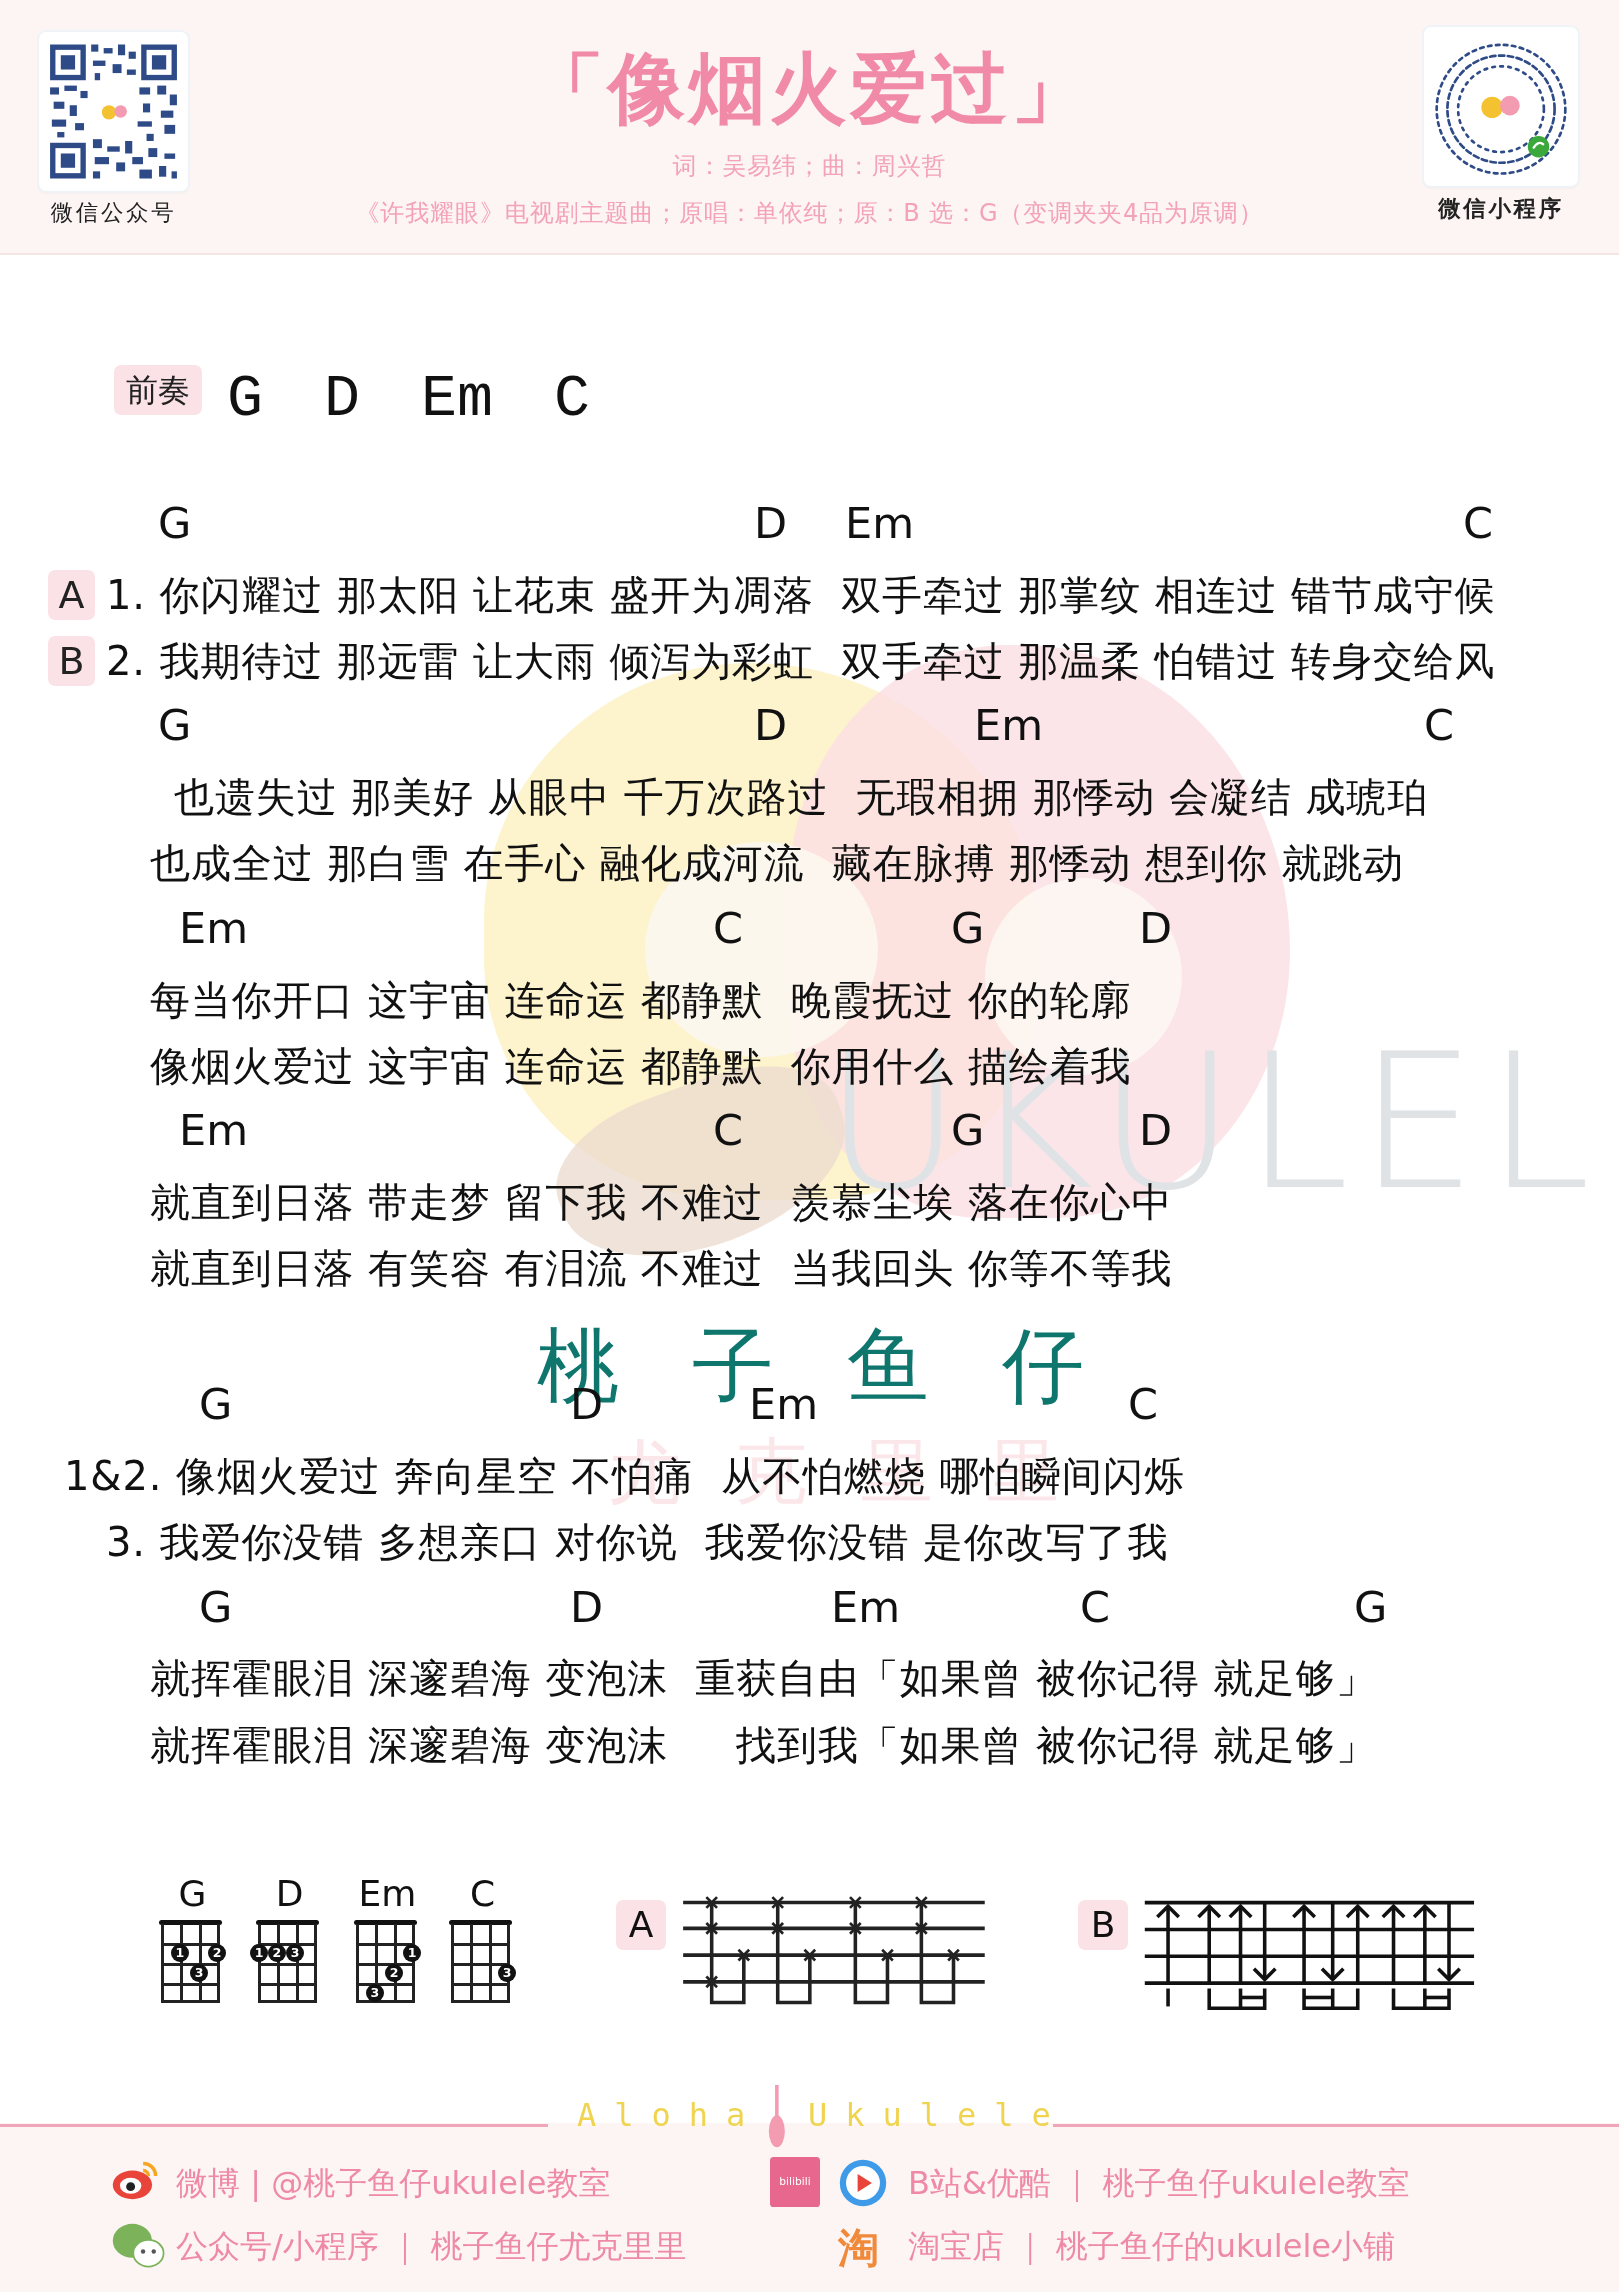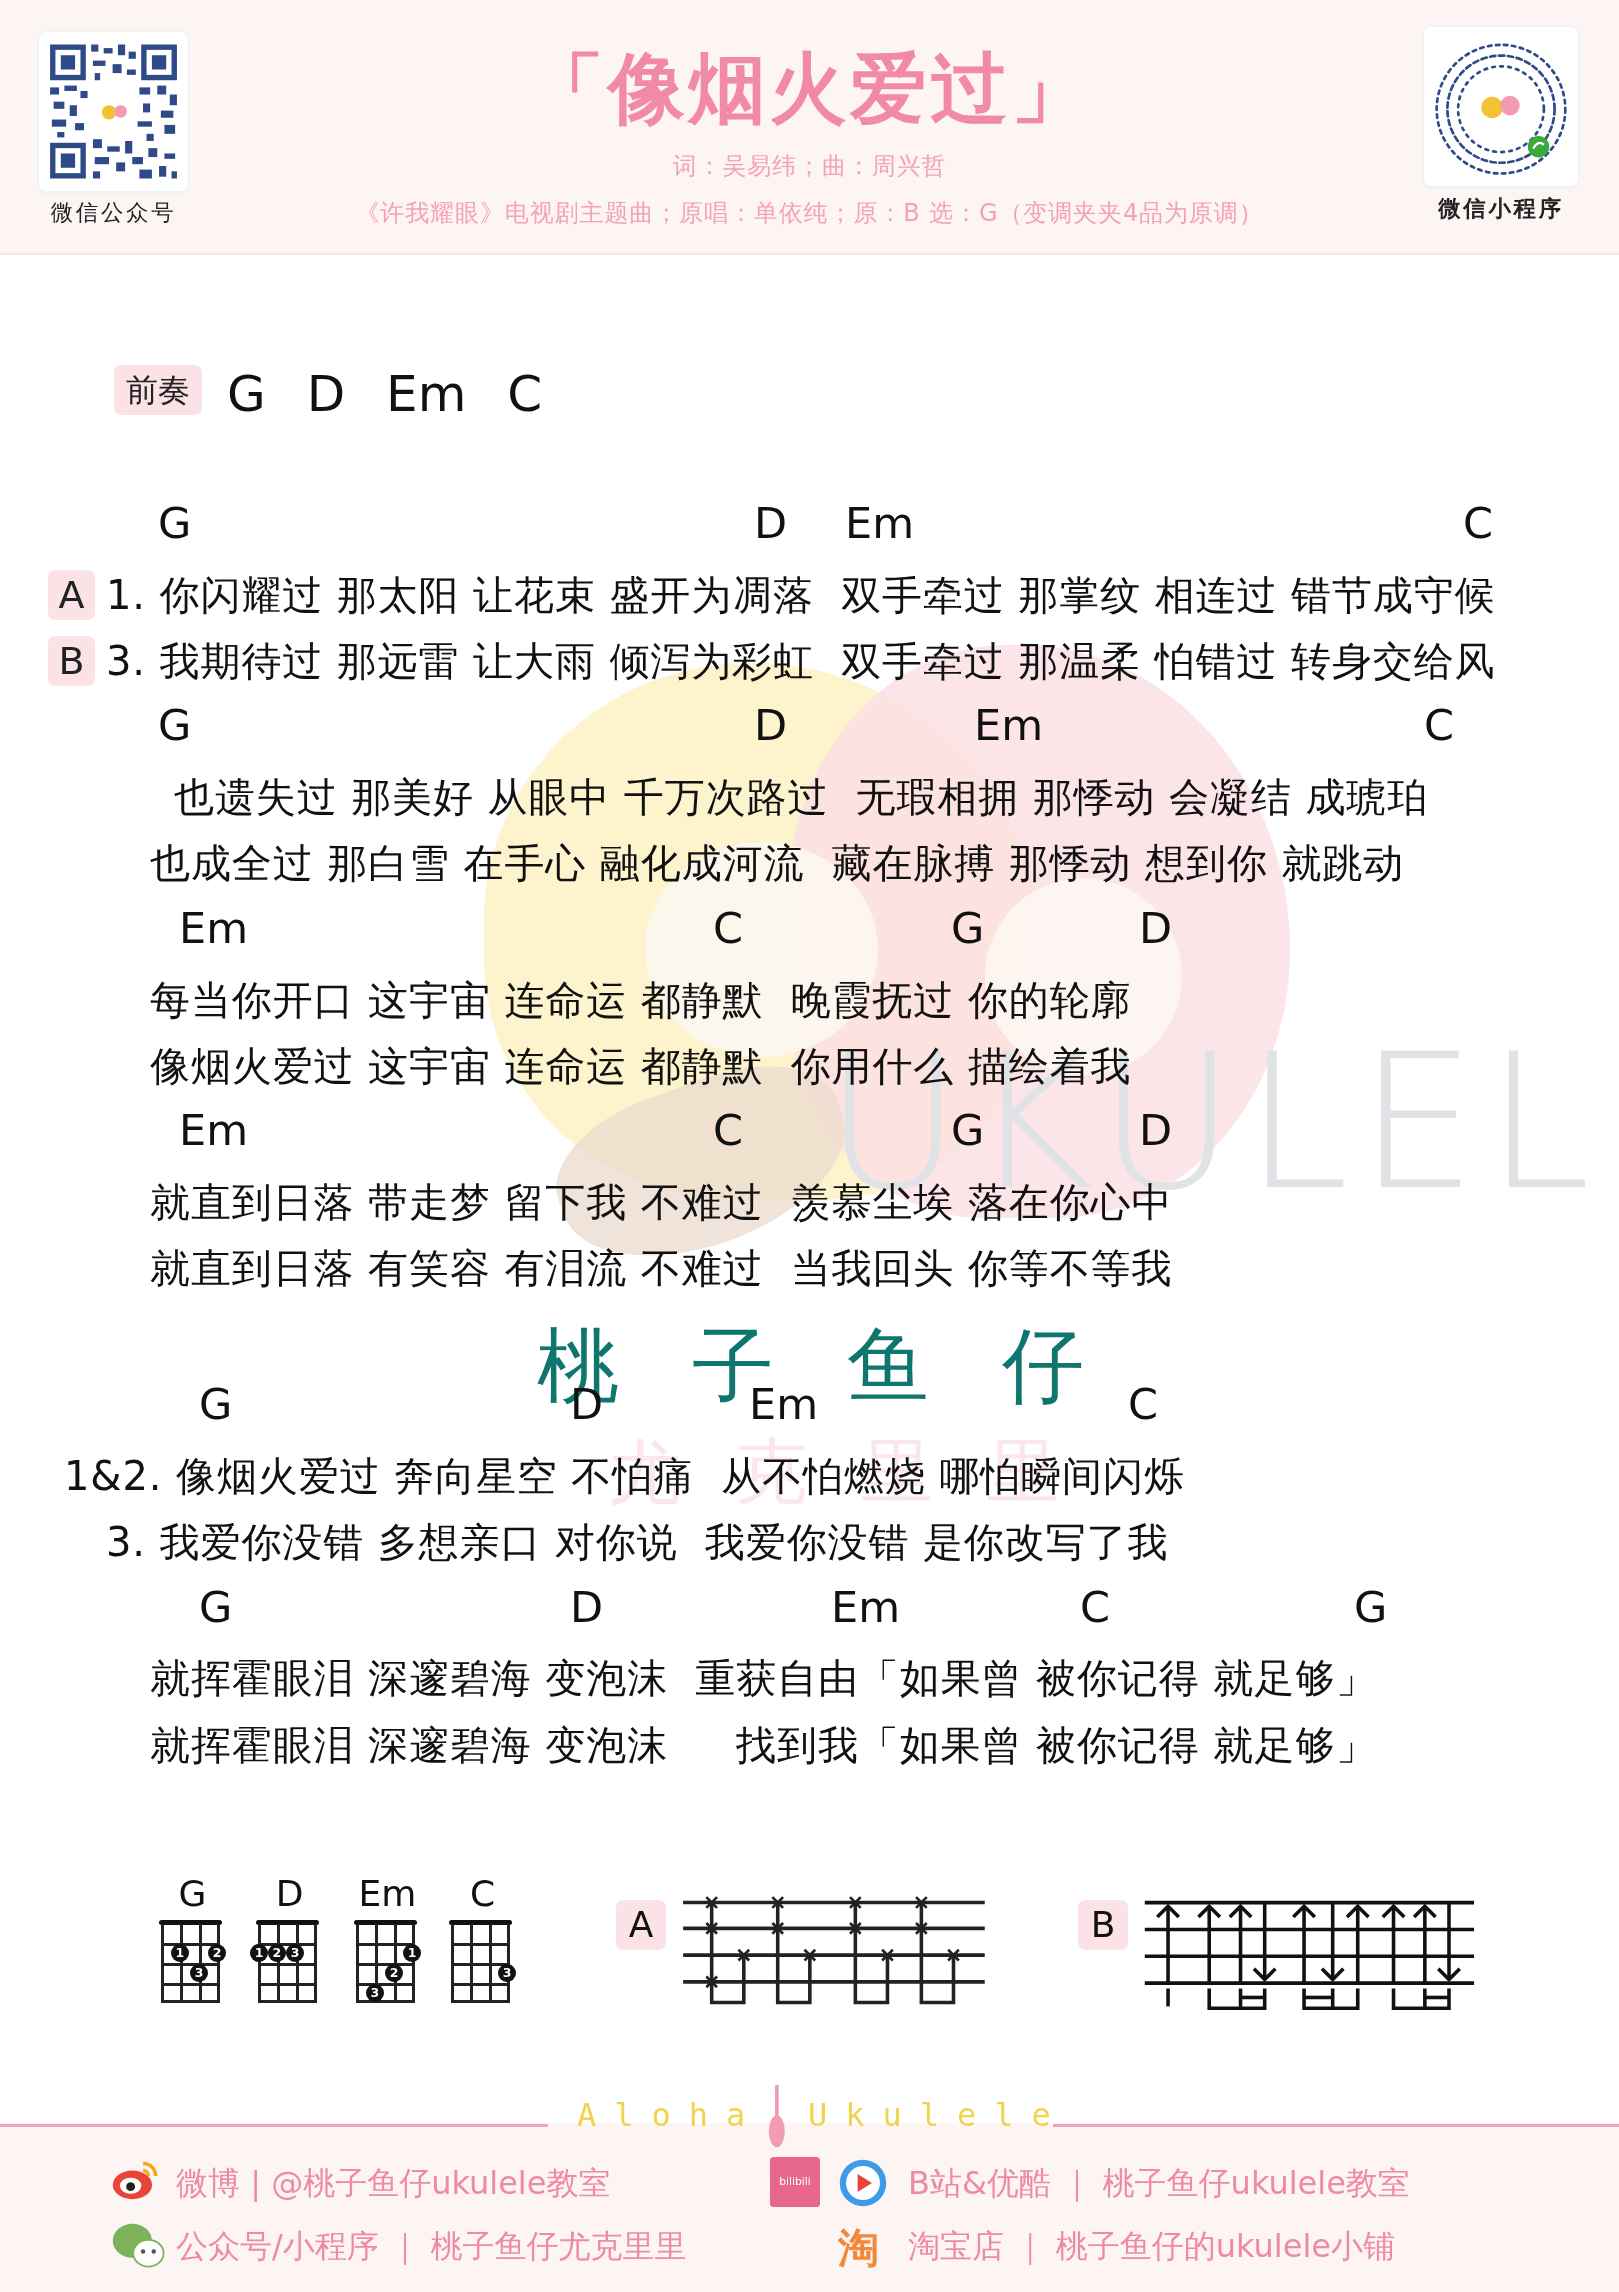--- a/index.html
+++ b/index.html
@@ -27,21 +27,21 @@
   .wm-face1 { left:645px; top:842px; width:233px; height:215px; border-radius:50%; background:#fcf7ef; opacity:0.9; }
   .wm-face2 { left:985px; top:878px; width:197px; height:197px; border-radius:50%; background:#fcf6f2; opacity:0.9; }
   .wm-guitar { left:555px; top:1084px; width:296px; height:161px; border-radius:40% 40% 50% 50%; background:#ecdcd0; opacity:0.8; transform:rotate(-20deg); }
   .wm-ukulele-text { left:824px; top:1012px; font-size:188px; color:#dfe3e6; letter-spacing:9px; font-family:"DejaVu Sans", sans-serif; font-weight:200; }
   .wm-brand { left:537px; top:1312px; font-size:82px; color:#0f766e; letter-spacing:73px; }
   .wm-brand2 { left:609px; top:1424px; font-size:72px; color:#fbe6ea; letter-spacing:54px; }
   .chord { position:absolute; font-size:43px; color:#111; }
   .lyric { position:absolute; font-size:40px; color:#111; white-space:pre; letter-spacing:0.9px; }
   .tag { position:absolute; background:#fbe2e6; border-radius:7.2px; color:#222; font-size:38px; text-align:center; }
   .intro-tag { left:114px; top:365px; width:88px; height:50px; font-size:32px; line-height:50px; }
-  .intro-chords { position:absolute; left:227px; top:365px; font-size:50px; word-spacing:25px; }
+  .intro-chords { position:absolute; left:227px; top:365px; font-size:60px; word-spacing:25px;font-family:Liberation Mono, monospace; }
   .tag-a { left:48px; top:570px; width:47px; height:50px; line-height:50px; }
   .tag-b { left:48px; top:636px; width:47px; height:50px; line-height:50px; }
 
   
   .chord-diagram { position:absolute; width:63px; }
   .cd-name { position:absolute; top:-3.6px; left:-18px; width:99px; text-align:center; font-size:36px; color:#111; }
   .cd-grid { position:absolute; top:43px; left:0; width:59px; height:82px; }
   .cd-nut { position:absolute; top:0; left:-1.8px; width:63px; height:5.4px; background:#111; border-radius:2.7px; }
   .cd-vline { position:absolute; top:3.6px; width:2.7px; height:79px; background:#222; }
   .cd-hline { position:absolute; left:0; height:2.7px; width:59px; background:#222; }
@@ -153,21 +153,21 @@
 
 <div>
   <div class="chord" style="left:158px;top:498px;">G</div>
   <div class="chord" style="left:754px;top:498px;">D</div>
   <div class="chord" style="left:845px;top:498px;">Em</div>
   <div class="chord" style="left:1463px;top:498px;">C</div>
 
   <div class="tag tag-a">A</div>
   <div class="lyric" style="left:106px;top:568px;">1. 你闪耀过 那太阳 让花束 盛开为凋落  双手牵过 那掌纹 相连过 错节成守候</div>
   <div class="tag tag-b">B</div>
-  <div class="lyric" style="left:106px;top:634px;">3. 我期待过 那远雷 让大雨 倾泻为彩虹  双手牵过 那温柔 怕错过 转身交给风</div>
+  <div class="lyric" style="left:106px;top:634px;">2. 我期待过 那远雷 让大雨 倾泻为彩虹  双手牵过 那温柔 怕错过 转身交给风</div>
 
   <div class="chord" style="left:158px;top:700px;">G</div>
   <div class="chord" style="left:754px;top:700px;">D</div>
   <div class="chord" style="left:974px;top:700px;">Em</div>
   <div class="chord" style="left:1424px;top:700px;">C</div>
 
   <div class="lyric" style="left:150px;top:770px;margin-left:24px;">也遗失过 那美好 从眼中 千万次路过  无瑕相拥 那悸动 会凝结 成琥珀</div>
   <div class="lyric" style="left:150px;top:836px;">也成全过 那白雪 在手心 融化成河流  藏在脉搏 那悸动 想到你 就跳动</div>
 </div>
 

